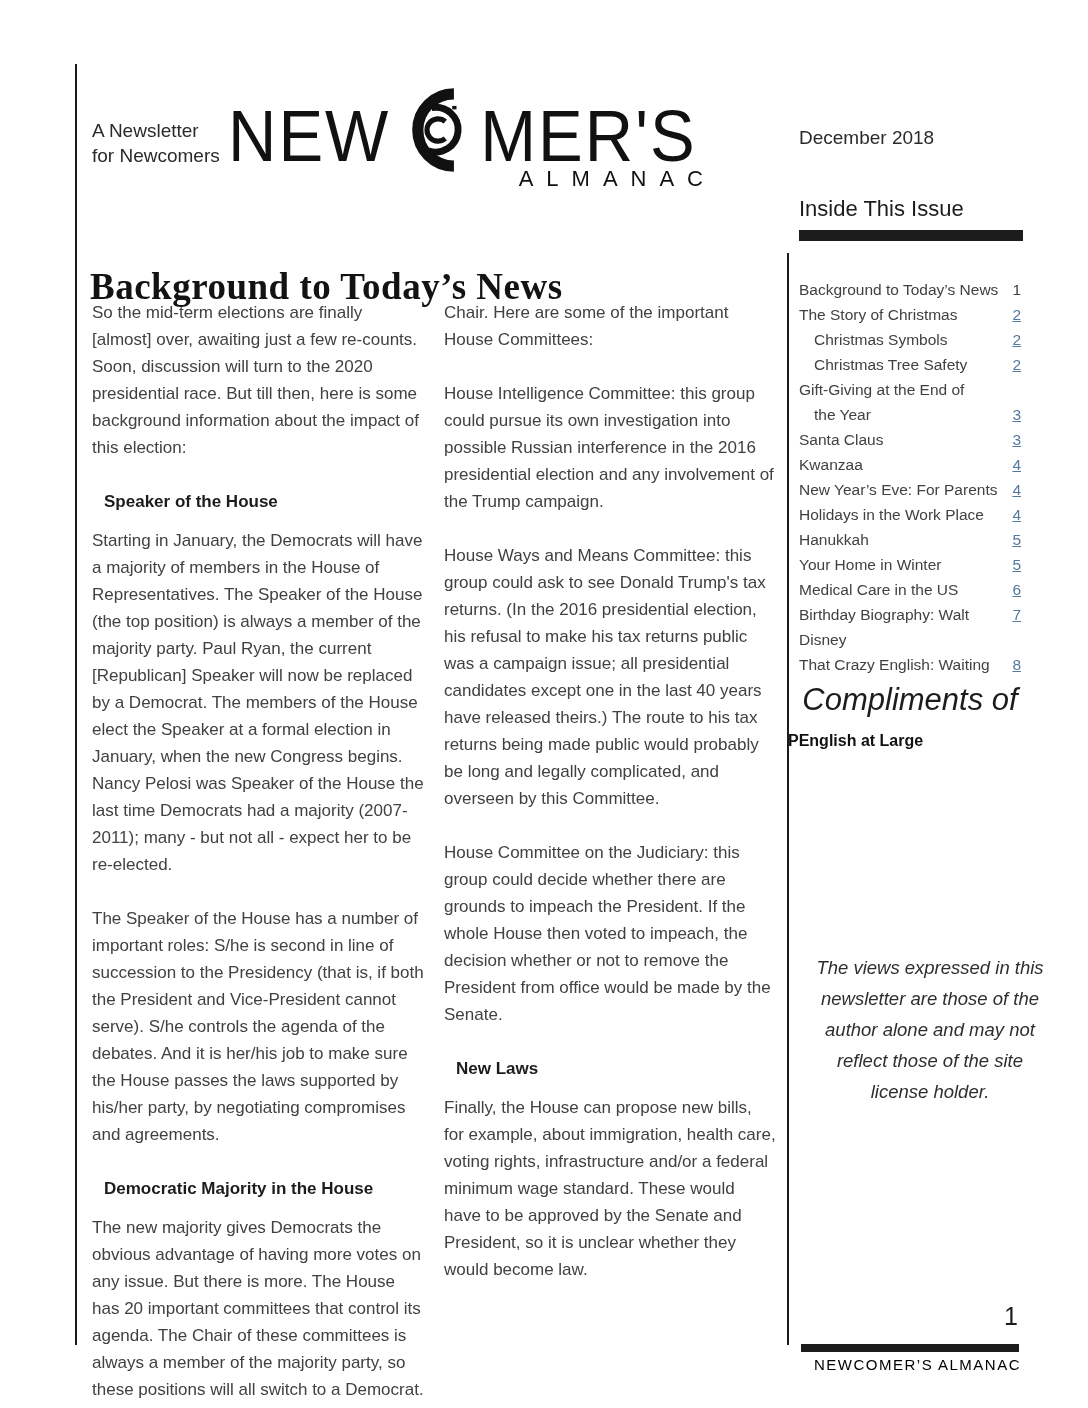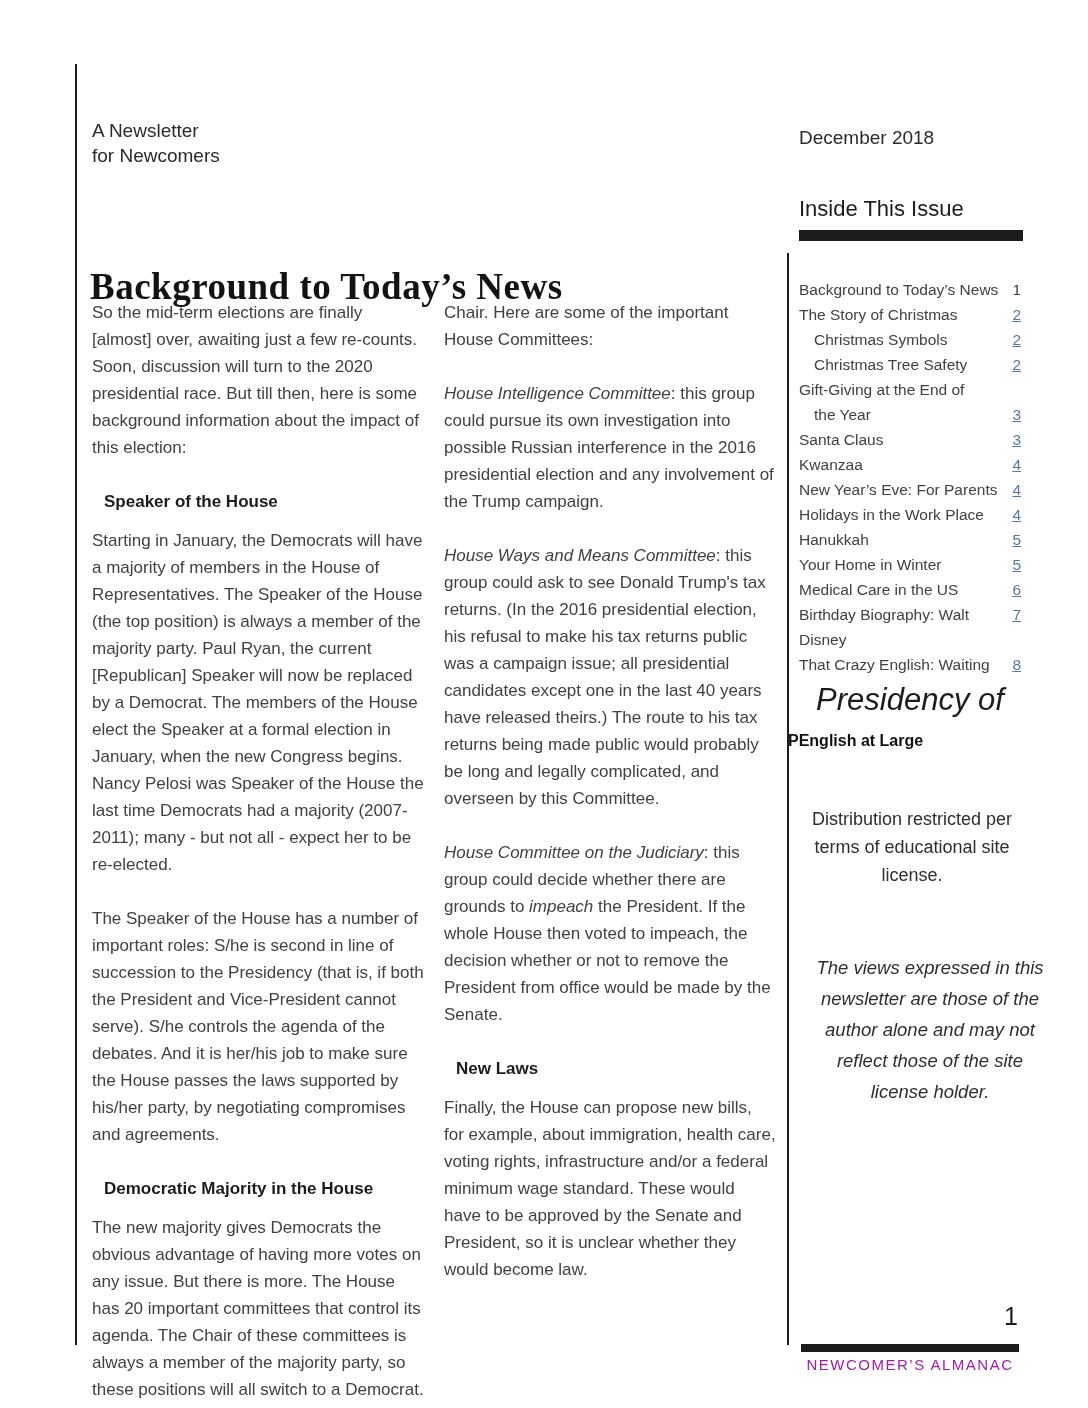--- a/index.html
+++ b/index.html
@@ -24,21 +24,21 @@
   
   .headline{position:absolute;left:90px;top:240px;font-family:"Liberation Serif",serif;
             font-weight:bold;font-size:37px;color:#131313;letter-spacing:0.5px;}
 
   
   .col{position:absolute;top:299px;width:334px;font-size:17px;line-height:27px;color:#414141;}
   .col1{left:92px;}
   .col2{left:444px;width:332px;}
   .col p{margin:0 0 27px 0;}
   .col h3{margin:12px;font-size:17px;line-height:27px;color:#1c1c1c;font-weight:bold;}
-  .it{font-style:italic;}
+  .it{}
 
   
   .toc{position:absolute;left:799px;top:277px;width:222px;font-size:15.5px;}
   .toc-row{display:flex;justify-content:space-between;line-height:25px;}
   .toc-label.indent{padding-left:15px;}
   .toc-page{min-width:14px;text-align:right;}
   .toc-page.link{color:#54779e;text-decoration:underline;cursor:pointer;}
 
   
   .compliments{position:absolute;left:788px;top:682px;width:244px;text-align:center;
@@ -46,34 +46,49 @@
   .sponsor-name{position:absolute;left:788px;top:732px;width:244px;text-align:left;
                 font-weight:bold;font-size:16px;color:#111;}
   .distribution{position:absolute;left:796px;top:805px;width:232px;text-align:center;
                 font-size:18px;line-height:28px;color:#2e2e2e;}
   .disclaimer{position:absolute;left:796px;top:952px;width:232px;text-align:center;
               font-style:italic;font-size:18.5px;line-height:31px;color:#2e2e2e;margin-left:18px;}
 
   
   .page-number{position:absolute;left:900px;top:1302px;width:118px;text-align:right;
                font-size:25px;color:#1c1c1c;}
-  .footer-brand{position:absolute;left:799px;top:1356px;width:222px;text-align:center;
-                font-size:15px;letter-spacing:1.5px;color:#a21caf;}
+  .footer-brand{position:absolute;left:799px;top:1356px;width:222px;text-align:right;
+                font-size:15px;letter-spacing:1.5px;color:#000000;}
 </style>
 </head>
 <body>
 
 <div class="page">
 
   <div class="left-rule"></div>
   <div class="mid-rule"></div>
 
   <div class="tagline">A Newsletter
 for Newcomers</div>
 
+  <div class="logo">
+    <div class="logo-main">
+      <span class="logo-word">NEW</span>
+      <span style="margin:0 2px;">
+        <svg width="86" height="92" viewBox="0 0 100 104">
+          <path d="M 72 10 A 42 42 0 1 0 72 94" fill="none" stroke="#111" stroke-width="13"></path>
+          <path d="M 46 26 A 26 26 0 1 1 42 76" fill="none" stroke="#111" stroke-width="8"></path>
+          <path d="M 62 42 A 13 13 0 1 0 62 62" fill="none" stroke="#111" stroke-width="6"></path>
+          <rect x="70" y="24" width="5" height="4" fill="#111"></rect>
+        </svg>
+      </span>
+      <span class="logo-word">MER'S</span>
+    </div>
+    <div class="logo-sub">ALMANAC</div>
+  </div>
 
   <div class="date">December 2018</div>
   <div class="inside-title">Inside This Issue</div>
   <div class="toc-bar"></div>
 
   <h1 class="headline">Background to Today’s News</h1>
 
   <div class="col col1">
     <p>So the mid-term elections are finally [almost] over, awaiting just a few re-counts. Soon, discussion will turn to the 2020 presidential race. But till then, here is some background information about the impact of this election:</p>
     <h3>Speaker of the House</h3>
@@ -148,22 +163,21 @@
       <div class="toc-row">
       <span class="toc-label">Birthday Biography: Walt Disney</span>
       <span class="toc-page link">7</span>
     </div>
       <div class="toc-row">
       <span class="toc-label">That Crazy English: Waiting</span>
       <span class="toc-page link">8</span>
     </div>
     </div>
 
-  <div class="compliments">Presidency of</div>
+  <div class="compliments">Compliments of</div>
   <div class="sponsor-name">PEnglish at Large</div>
-  <div class="distribution">Distribution restricted per terms of educational site license.</div>
   <div class="disclaimer">The views expressed in this newsletter are those of the author alone and may not reflect those of the site license holder.</div>
 
   <div class="page-number">1</div>
   <div class="footer-bar"></div>
   <div class="footer-brand">NEWCOMER’S ALMANAC</div>
 
 </div>
 
 </body></html>

